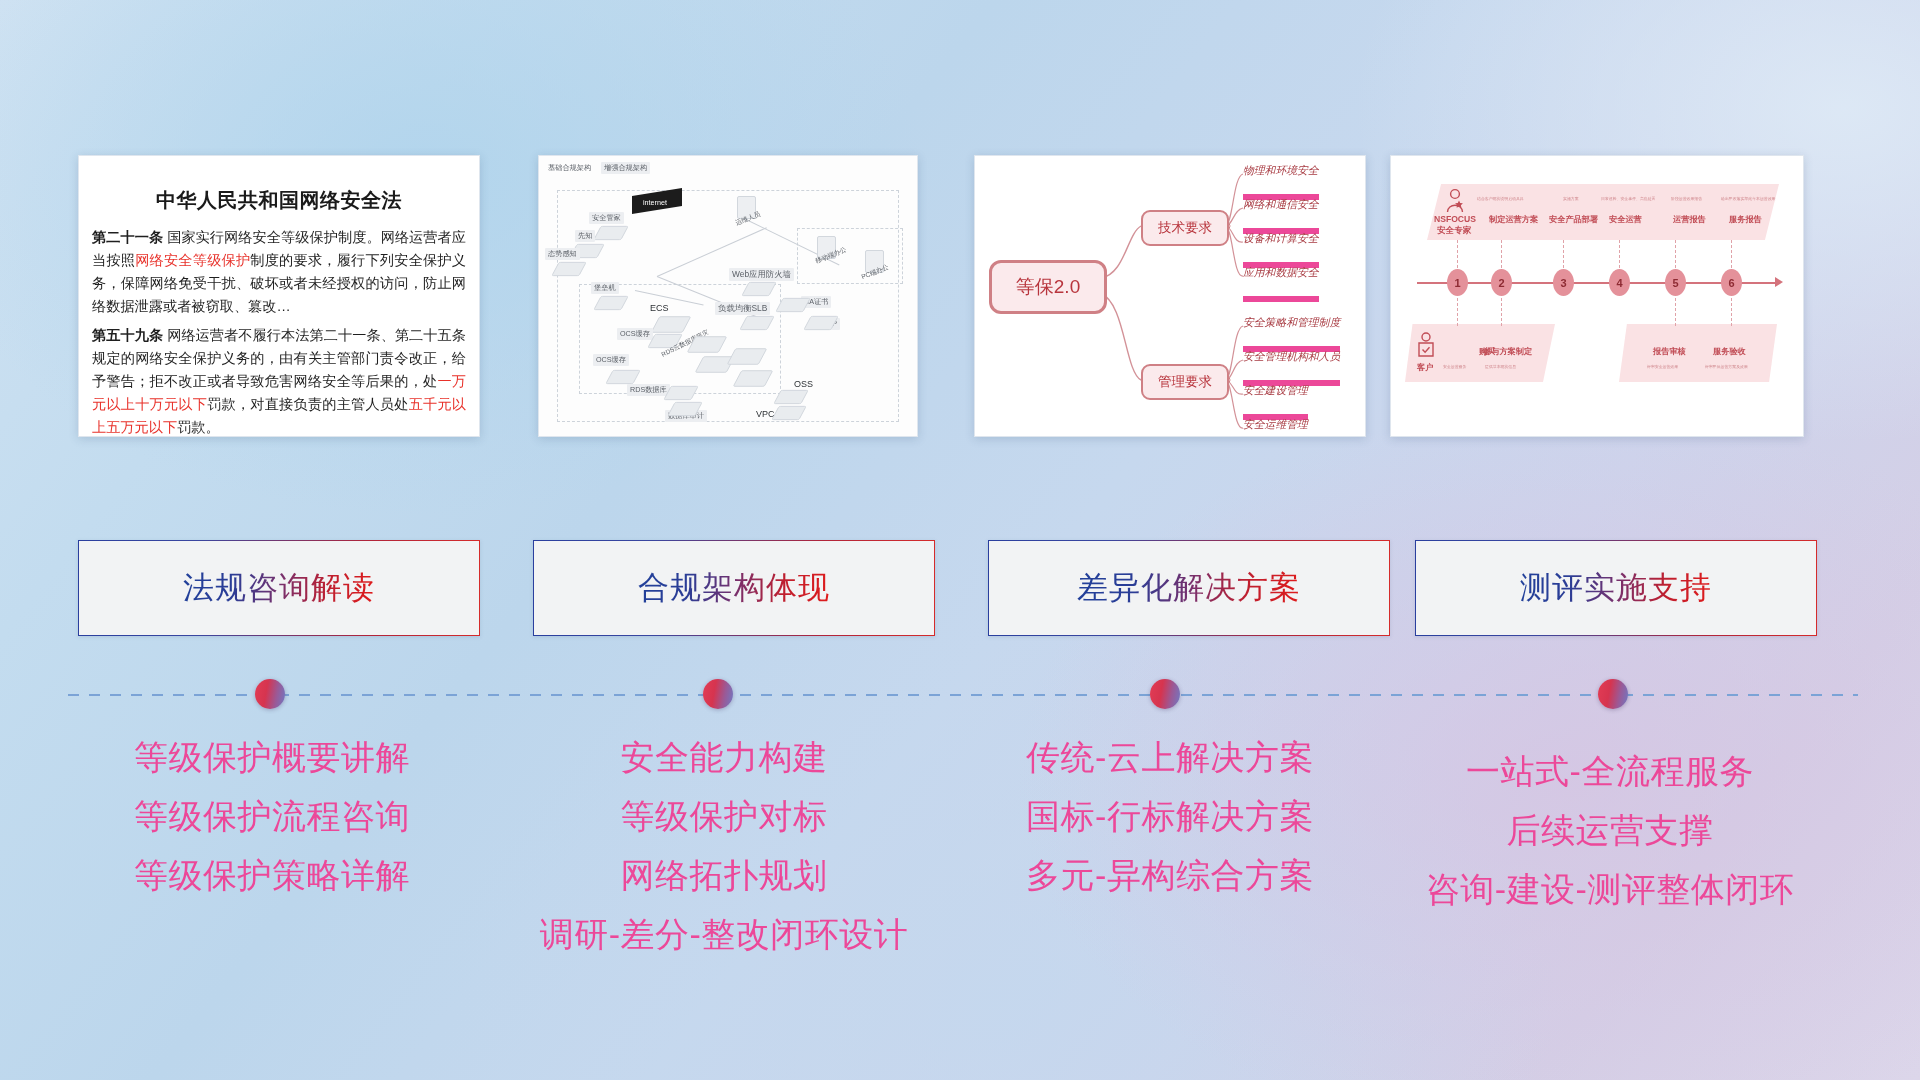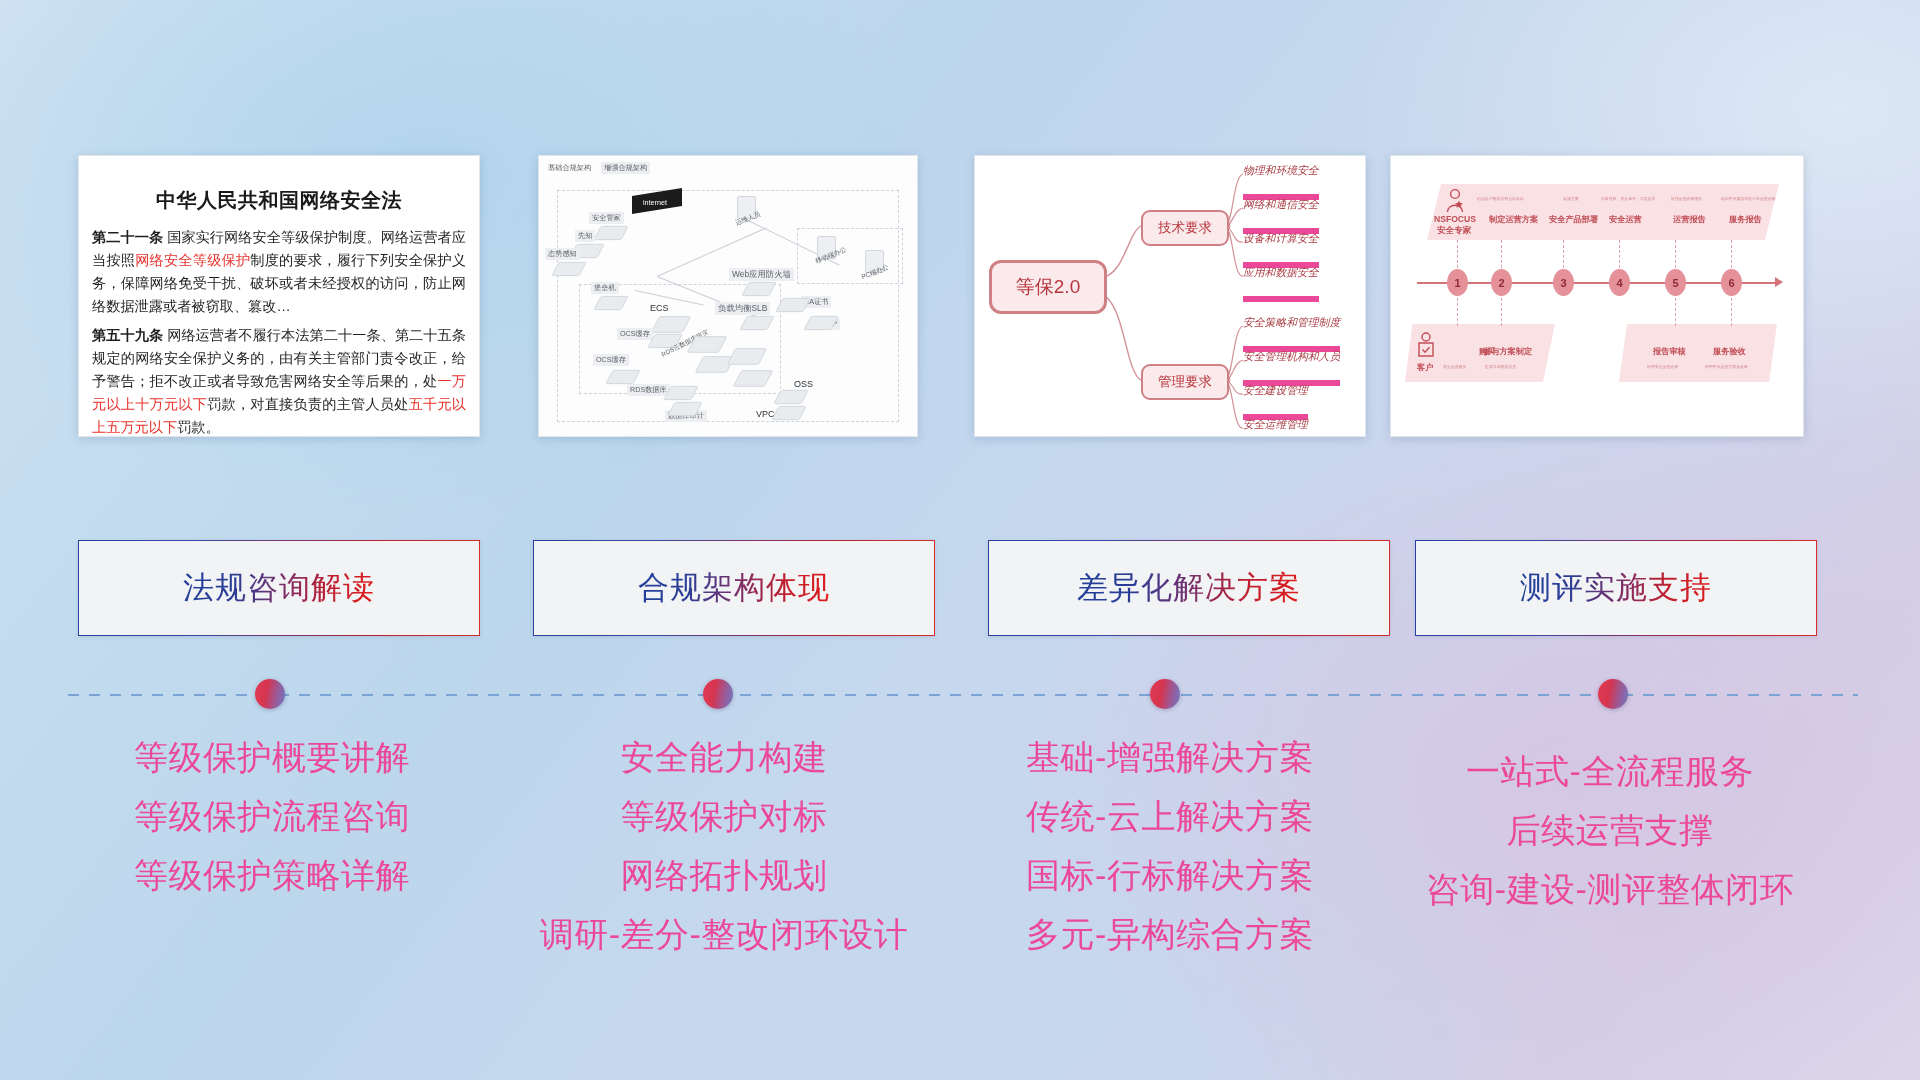--- a/index.html
+++ b/index.html
@@ -366,21 +366,20 @@
       <div class="li">等级保护流程咨询</div>
       <div class="li">等级保护策略详解</div>
     </div>
     <div class="lcol lc2">
       <div class="li">安全能力构建</div>
       <div class="li">等级保护对标</div>
       <div class="li">网络拓扑规划</div>
       <div class="li">调研-差分-整改闭环设计</div>
     </div>
     <div class="lcol lc3">
-      <div class="li">基础-增强解决方案</div>
       <div class="li">传统-云上解决方案</div>
       <div class="li">国标-行标解决方案</div>
       <div class="li">多元-异构综合方案</div>
     </div>
     <div class="lcol lc4" style="padding-top:14px;">
       <div class="li">一站式-全流程服务</div>
       <div class="li">后续运营支撑</div>
       <div class="li">咨询-建设-测评整体闭环</div>
     </div>
   </div>

